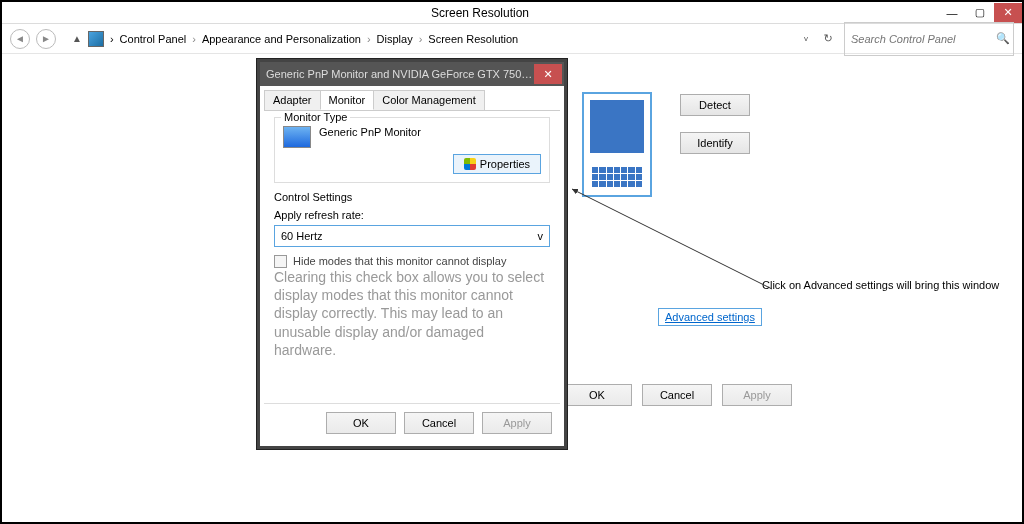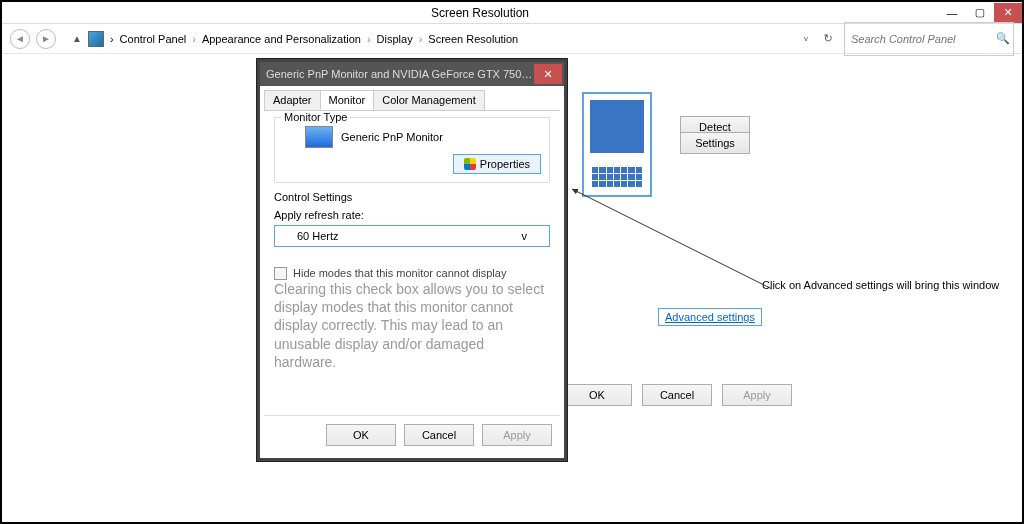--- a/index.html
+++ b/index.html
@@ -39,21 +39,21 @@
 .tabs { display: flex; border-bottom: 1px solid #ccc; margin: 4px 4px 0 4px; }
 .tab { padding: 3px 8px; border: 1px solid #ccc; border-bottom: none; background: #f0f0f0; font-size: 11px; margin-right: -1px; }
 .tab.active { background: #fff; border-bottom: 1px solid #fff; position: relative; z-index: 1; }
 .dialog-body { padding: 6px 10px; border-top: 1px solid #ccc; margin: -1px 4px 0 4px; background: #fff; }
 .group { border: 1px solid #ddd; padding: 8px; margin-bottom: 8px; position: relative; }
 .group-label { position: absolute; top: -7px; left: 6px; background: #fff; padding: 0 3px; font-size: 11px; }
 .monitor-icon { width: 28px; height: 22px; background: linear-gradient(#6db3f2,#1e69de); display: inline-block; vertical-align: middle; margin-right: 8px; border: 1px solid #888; }
 .prop-btn { float: right; border: 1px solid #5aa4e0; padding: 3px 10px; font-size: 11px; display: flex; align-items: center; gap: 4px; background: #eaf3fb; }
 .shield { width: 12px; height: 12px; display: inline-block; background: conic-gradient(#f7d117 0 25%, #e03c31 0 50%, #0078d7 0 75%, #7fba00 0); border-radius: 2px; }
 .label-row { font-size: 11px; margin: 4px 0; }
-.select-box { width: 100%; height: 22px; border: 1px solid #5aa4e0; display: flex; align-items: center; padding: 0 22px; font-size: 11px; justify-content: space-between; margin-bottom: 20px; }
+.select-box { width: 100%; height: 22px; border: 1px solid #5aa4e0; display: flex; align-items: center; padding: 0 6px; font-size: 11px; justify-content: space-between; margin-bottom: 8px; }
 .chk-row { display: flex; align-items: flex-start; gap: 6px; font-size: 11px; color: #444; }
 .chk { width: 13px; height: 13px; border: 1px solid #999; background: #f5f5f5; flex-shrink: 0; }
 .help-text { color: #999; font-size: 14px; margin-top: 0; line-height: 1.3; }
 .dialog-footer { display: flex; justify-content: flex-end; gap: 8px; padding: 8px; border-top: 1px solid #ddd; margin: 30px 4px 4px 4px; }
 .dlg-btn { width: 70px; height: 22px; border: 1px solid #adadad; background: linear-gradient(#f5f5f5,#eaeaea); font-size: 11px; display: flex; align-items: center; justify-content: center; }
 .dlg-btn.disabled { color: #999; }
 svg.anno-arrow { position: absolute; pointer-events: none; }
 </style>
 </head>
 <body>
@@ -115,22 +115,22 @@
       <div></div>
         <div></div>
         <div></div>
         <div></div>
         <div></div>
         <div></div>
         <div></div>
     </div>
   </div>
 
-  <div class="side-btn" style="top:62px">Detect</div>
-  <div class="side-btn" style="top:78px">Settings</div>
+  <div class="side-btn" style="top:40px">Detect</div>
+  <div class="side-btn" style="top:78px">Identify</div>
 
   <a class="adv-link">Advanced settings</a>
 
   <div class="main-btns">
     <div class="main-btn">OK</div>
     <div class="main-btn">Cancel</div>
     <div class="main-btn disabled">Apply</div>
   </div>
 
   <div class="annotation" style="left:760px; top:225px;text-align:right;">Click on Advanced settings will bring this window</div>
@@ -159,21 +159,21 @@
       <div class="dialog-close">✕</div>
     </div>
     <div class="tabs">
       <div class="tab">Adapter</div>
       <div class="tab active">Monitor</div>
       <div class="tab">Color Management</div>
     </div>
     <div class="dialog-body">
       <div class="group">
         <div class="group-label">Monitor Type</div>
-        <div style="display:flex;align-items:center;margin-left:22px;">
+        <div style="display:flex;align-items:flex-start;">
           <span class="monitor-icon"></span>
           <span>Generic PnP Monitor</span>
         </div>
         <div style="clear:both;height:6px;"></div>
         <div class="prop-btn">
           <span class="shield"></span>
           <span>Properties</span>
         </div>
         <div style="clear:both"></div>
       </div>

